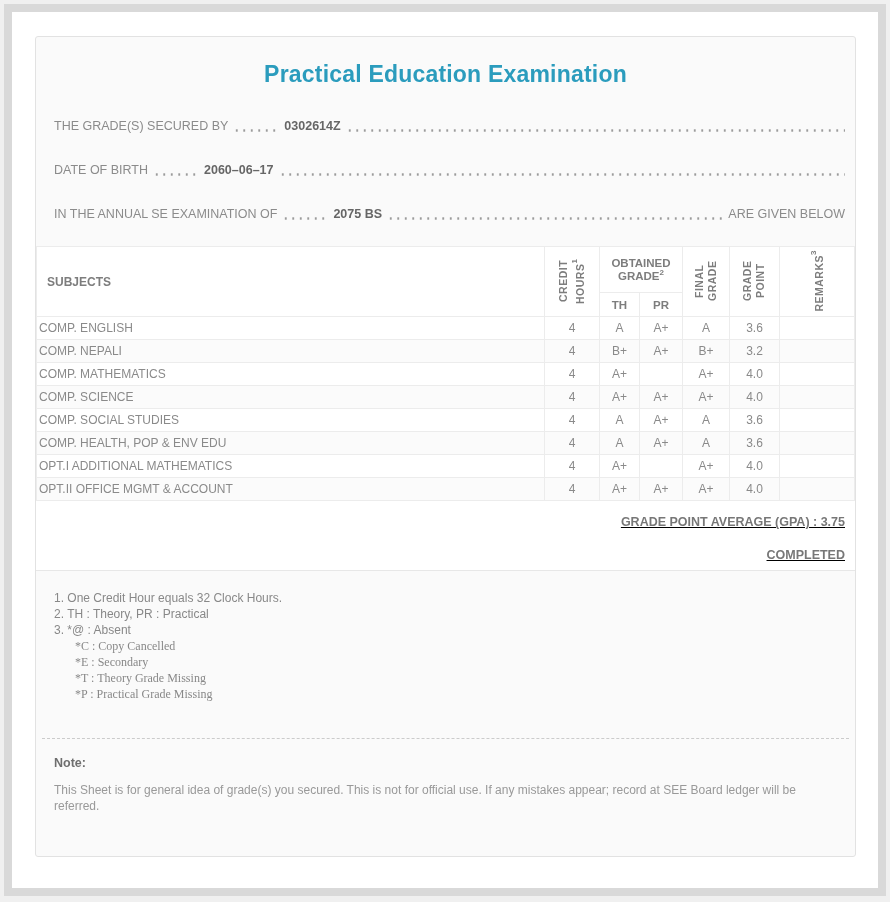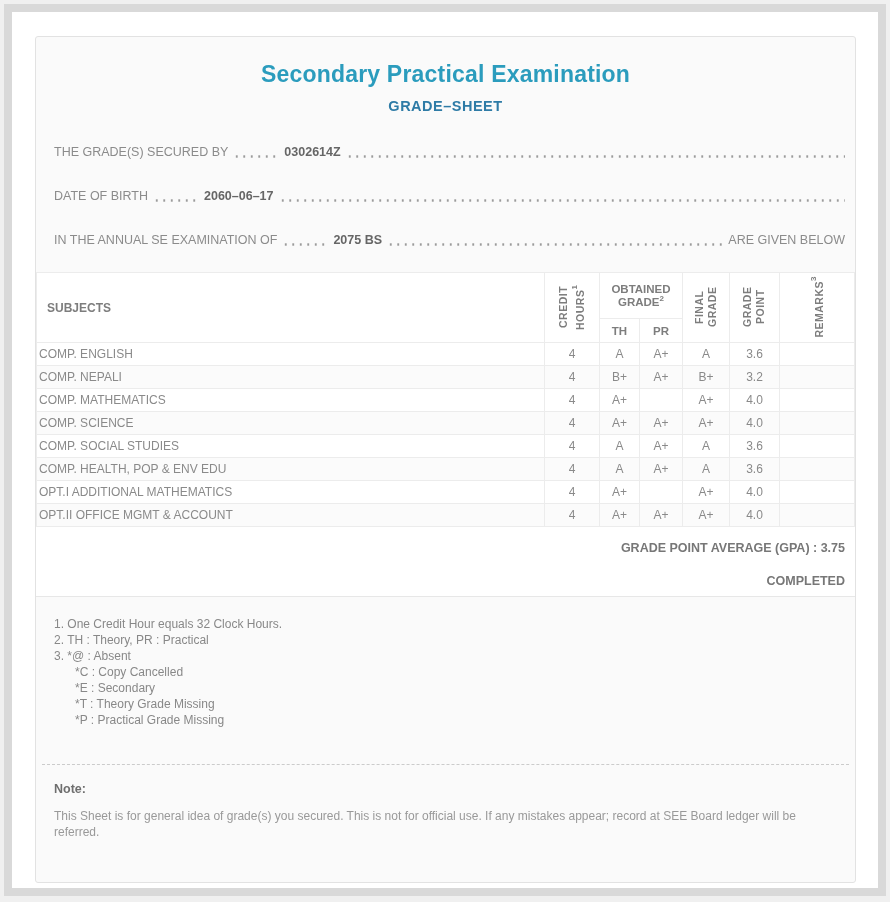--- a/index.html
+++ b/index.html
@@ -104,28 +104,29 @@
   .grade-table tbody td.subject { text-align: left; padding-left: 2px; }
   .grade-table tbody tr:nth-child(even) { background: #fbfbfb; }
   sup { font-size: 8px; }
 
   
   .summary {
     background: #fff;
     border-bottom: 1px solid #e7e7e7;
     text-align: right;
     padding: 14px 10px 8px;
+    text-decoration: underline;
   }
   .summary .gpa    { font-size: 12.5px; font-weight: bold; color: #777; }
   .summary .status { margin-top: 19px; font-size: 12.5px; font-weight: bold; color: #777; }
 
   
   .footnotes { padding: 19px 18px 0; }
   .fn { font-size: 12px; color: #888; line-height: 16px; }
-  .fn.indent { padding-left: 21px; }
+  .fn.indent { padding-left: 21px; font-family: Liberation Serif, serif; }
 
   
   .separator { border-top: 1px dashed #cbcbcb; margin: 36px 6px 0; }
   .note { padding: 17px 20px 0 18px; }
   .note-heading { font-size: 12.5px; font-weight: bold; color: #6e6e6e; }
   .note-text {
     font-size: 12px;
     color: #999;
     line-height: 16px;
     margin-top: 12px;
@@ -133,22 +134,21 @@
   }
 </style>
 </head>
 <body>
 
 <div class="frame">
   <div class="page">
     <div class="card">
 
       <div class="card-header">
-        <h1 class="title">Secondary Practical Examination</h1>
-        <div class="subtitle">GRADE–SHEET</div>
+        <h1 class="title">Practical Education Examination</h1>
       </div>
 
       <div class="info">
         <div class="info-row">
           <span class="info-label">THE GRADE(S) SECURED BY</span>
           <span class="leader fixed"></span>
           <span class="info-value">0302614Z</span>
           <span class="leader fill"></span>
         </div>
         <div class="info-row">

